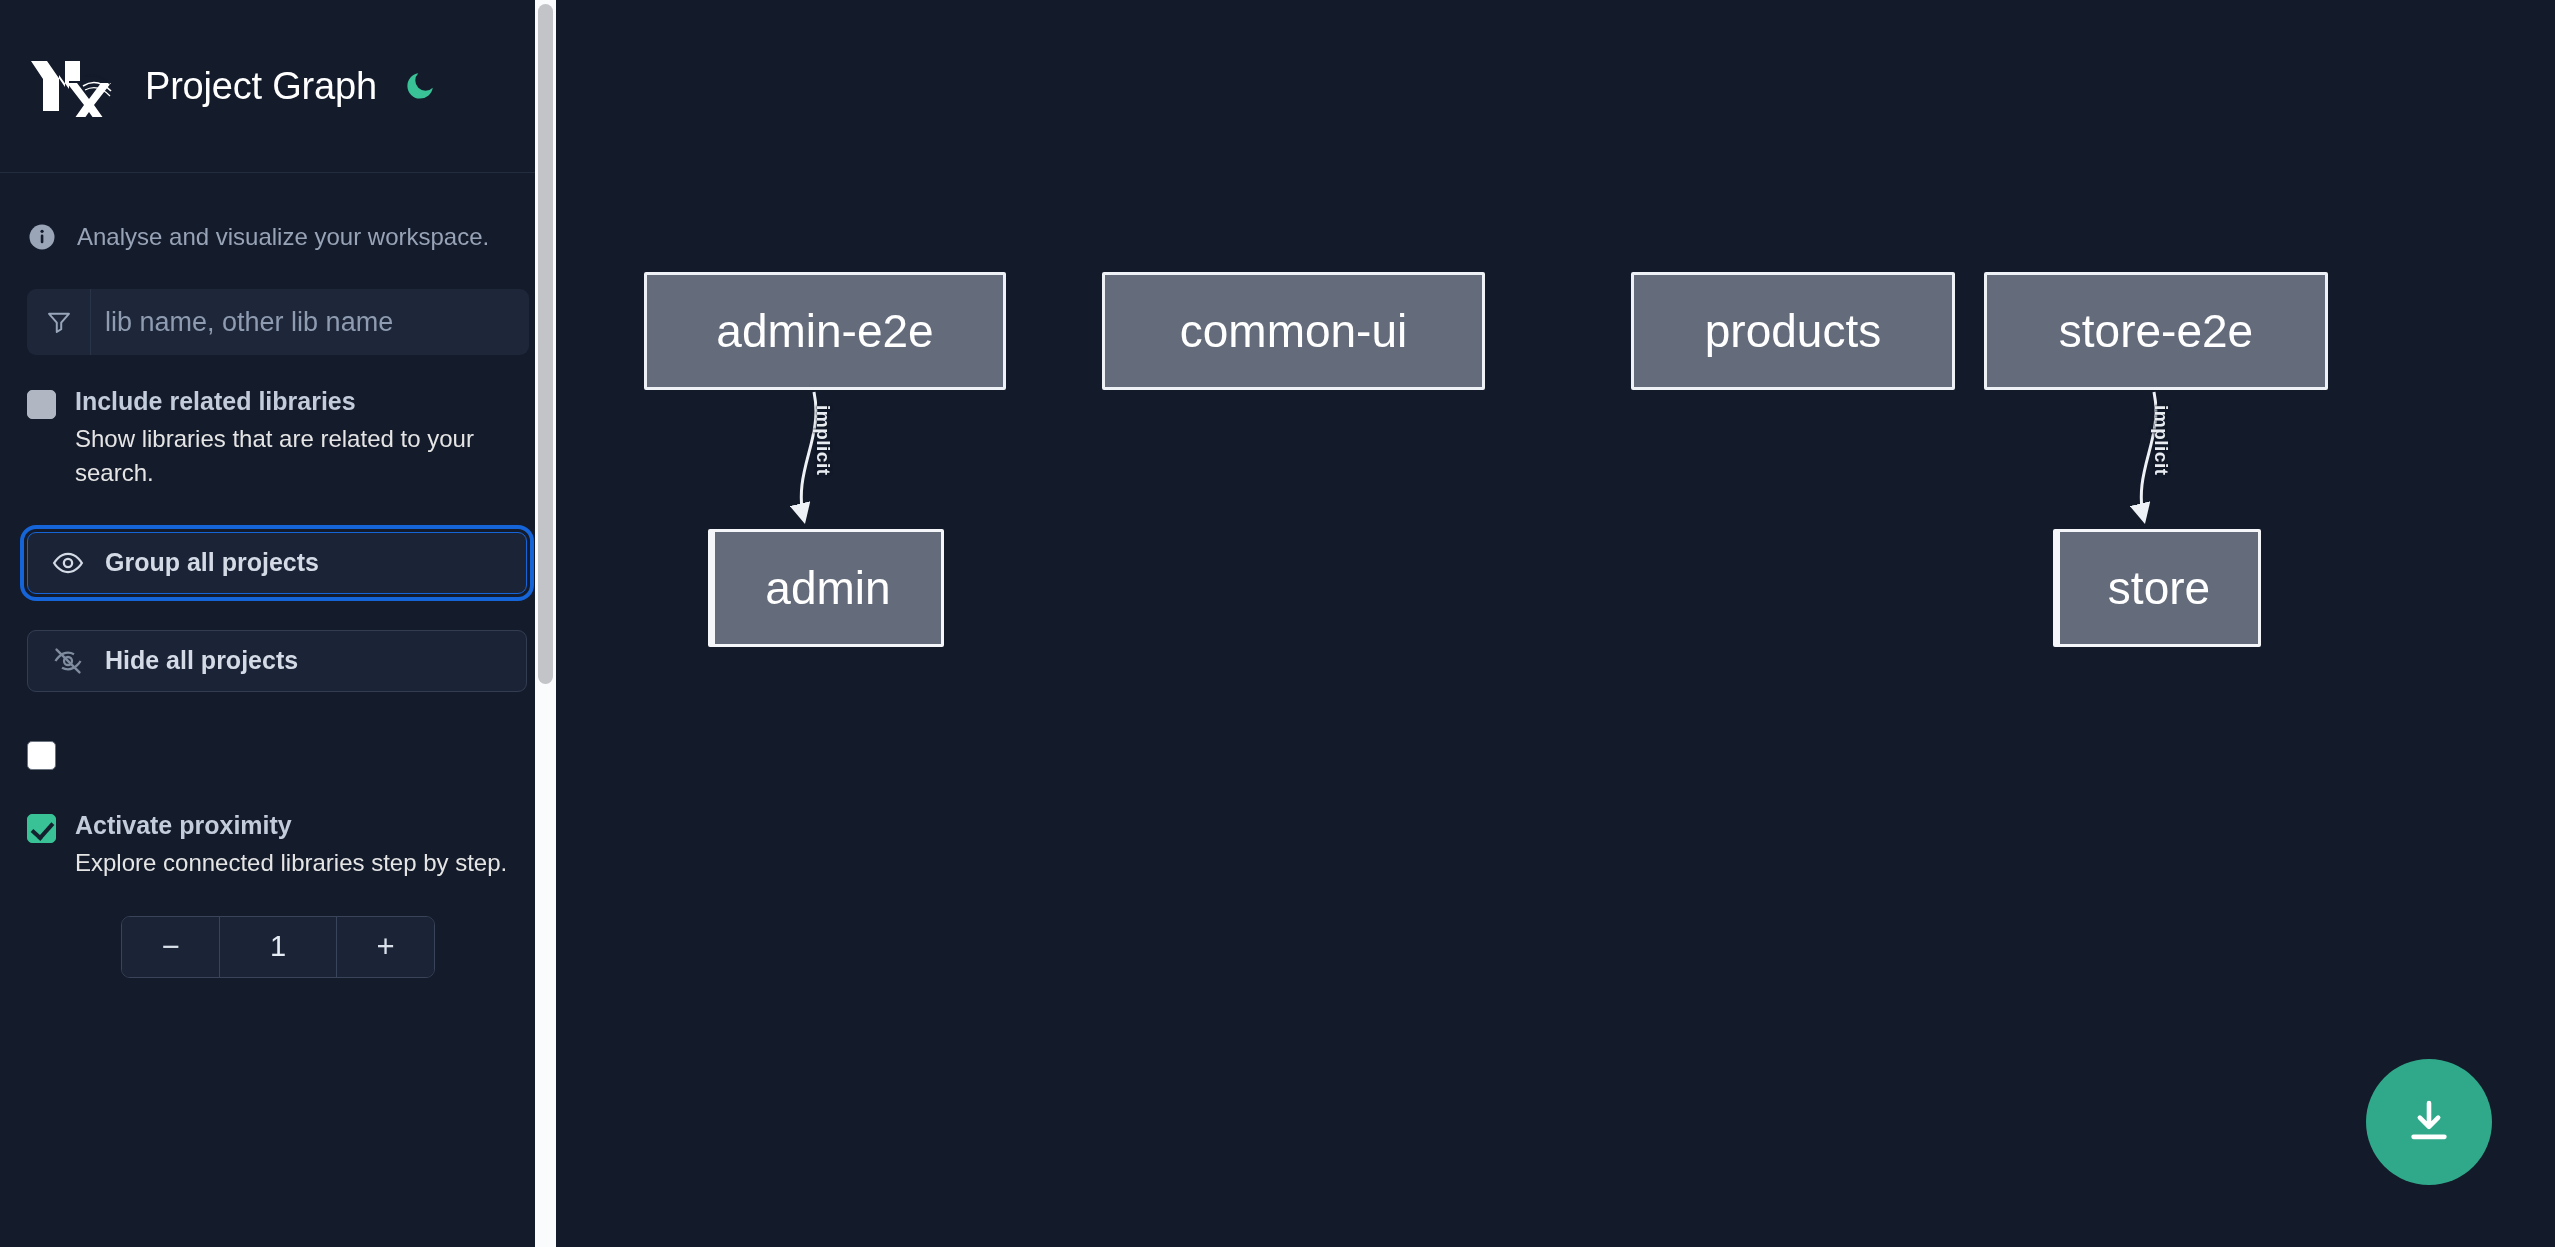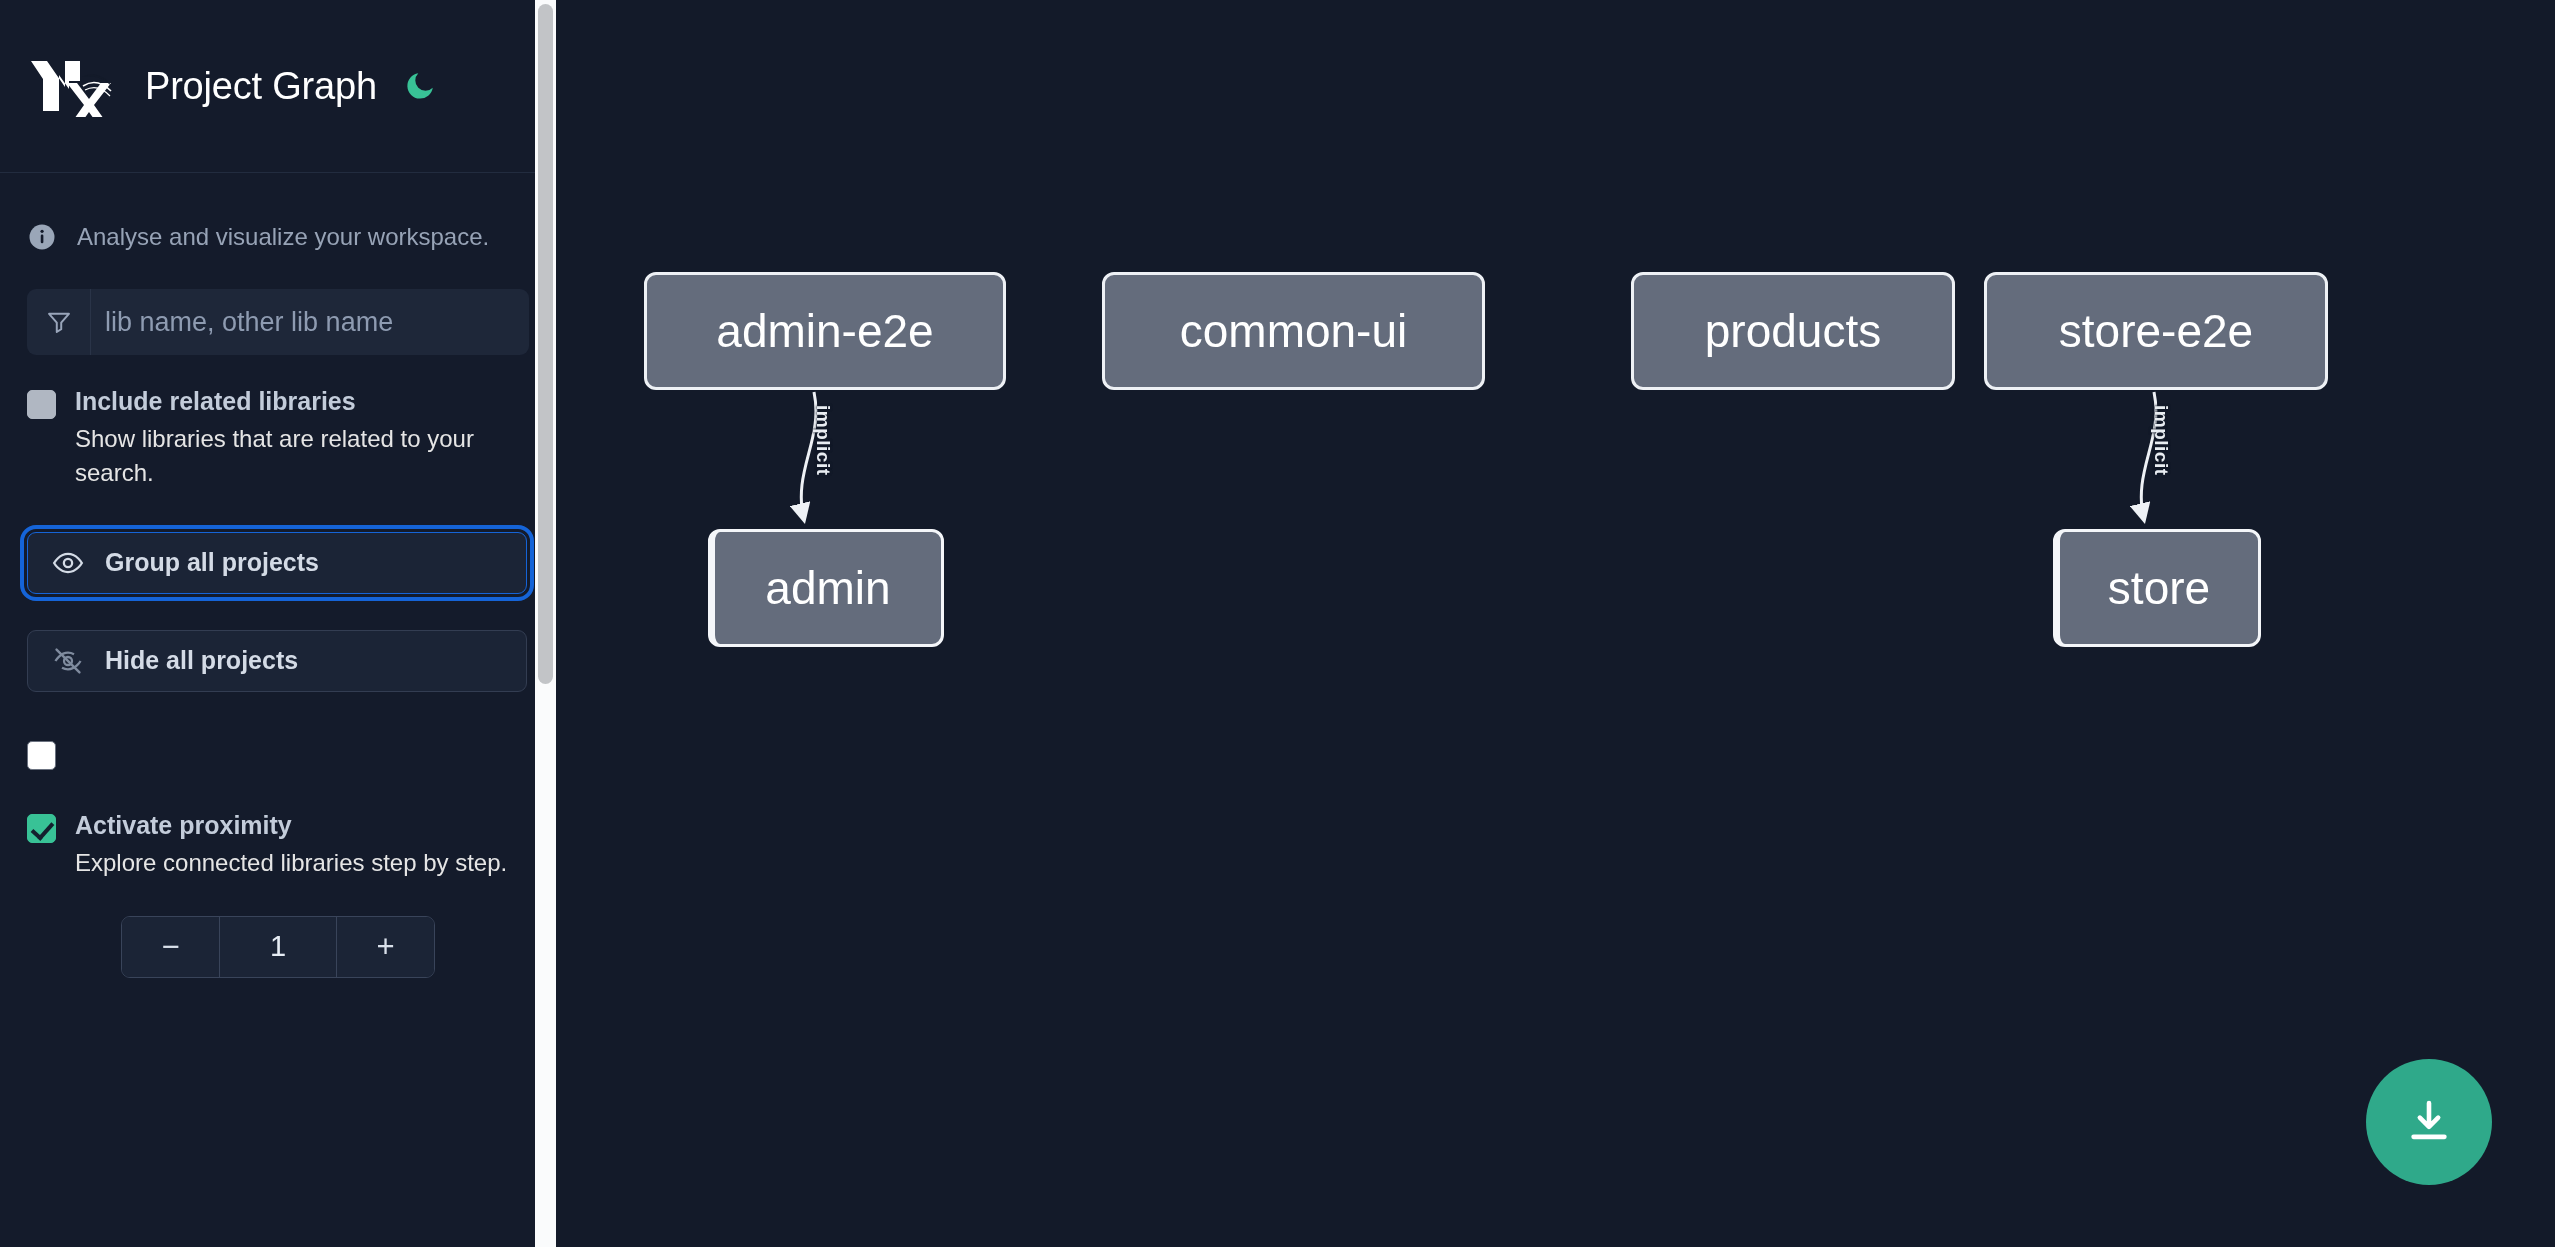--- a/index.html
+++ b/index.html
@@ -185,21 +185,21 @@
     position: relative;
     flex: 1 1 auto;
     height: 1247px;
     background: #131a29;
     overflow: hidden;
   }
   .node {
     position: absolute;
     background: #646c7c;
     border: 3px solid #eef1f5;
-    border-radius: 12px;
+    border-radius: 2px;
     display: flex; align-items: center; justify-content: center;
     color: #ffffff;
     font-size: 46px;
     font-family: "Liberation Sans", sans-serif;
     white-space: nowrap;
     cursor: pointer;
   }
   .node.emphasised { border-left-width: 7px; border-color: #f4f6f9; }
   .edge-label {
     position: absolute;

